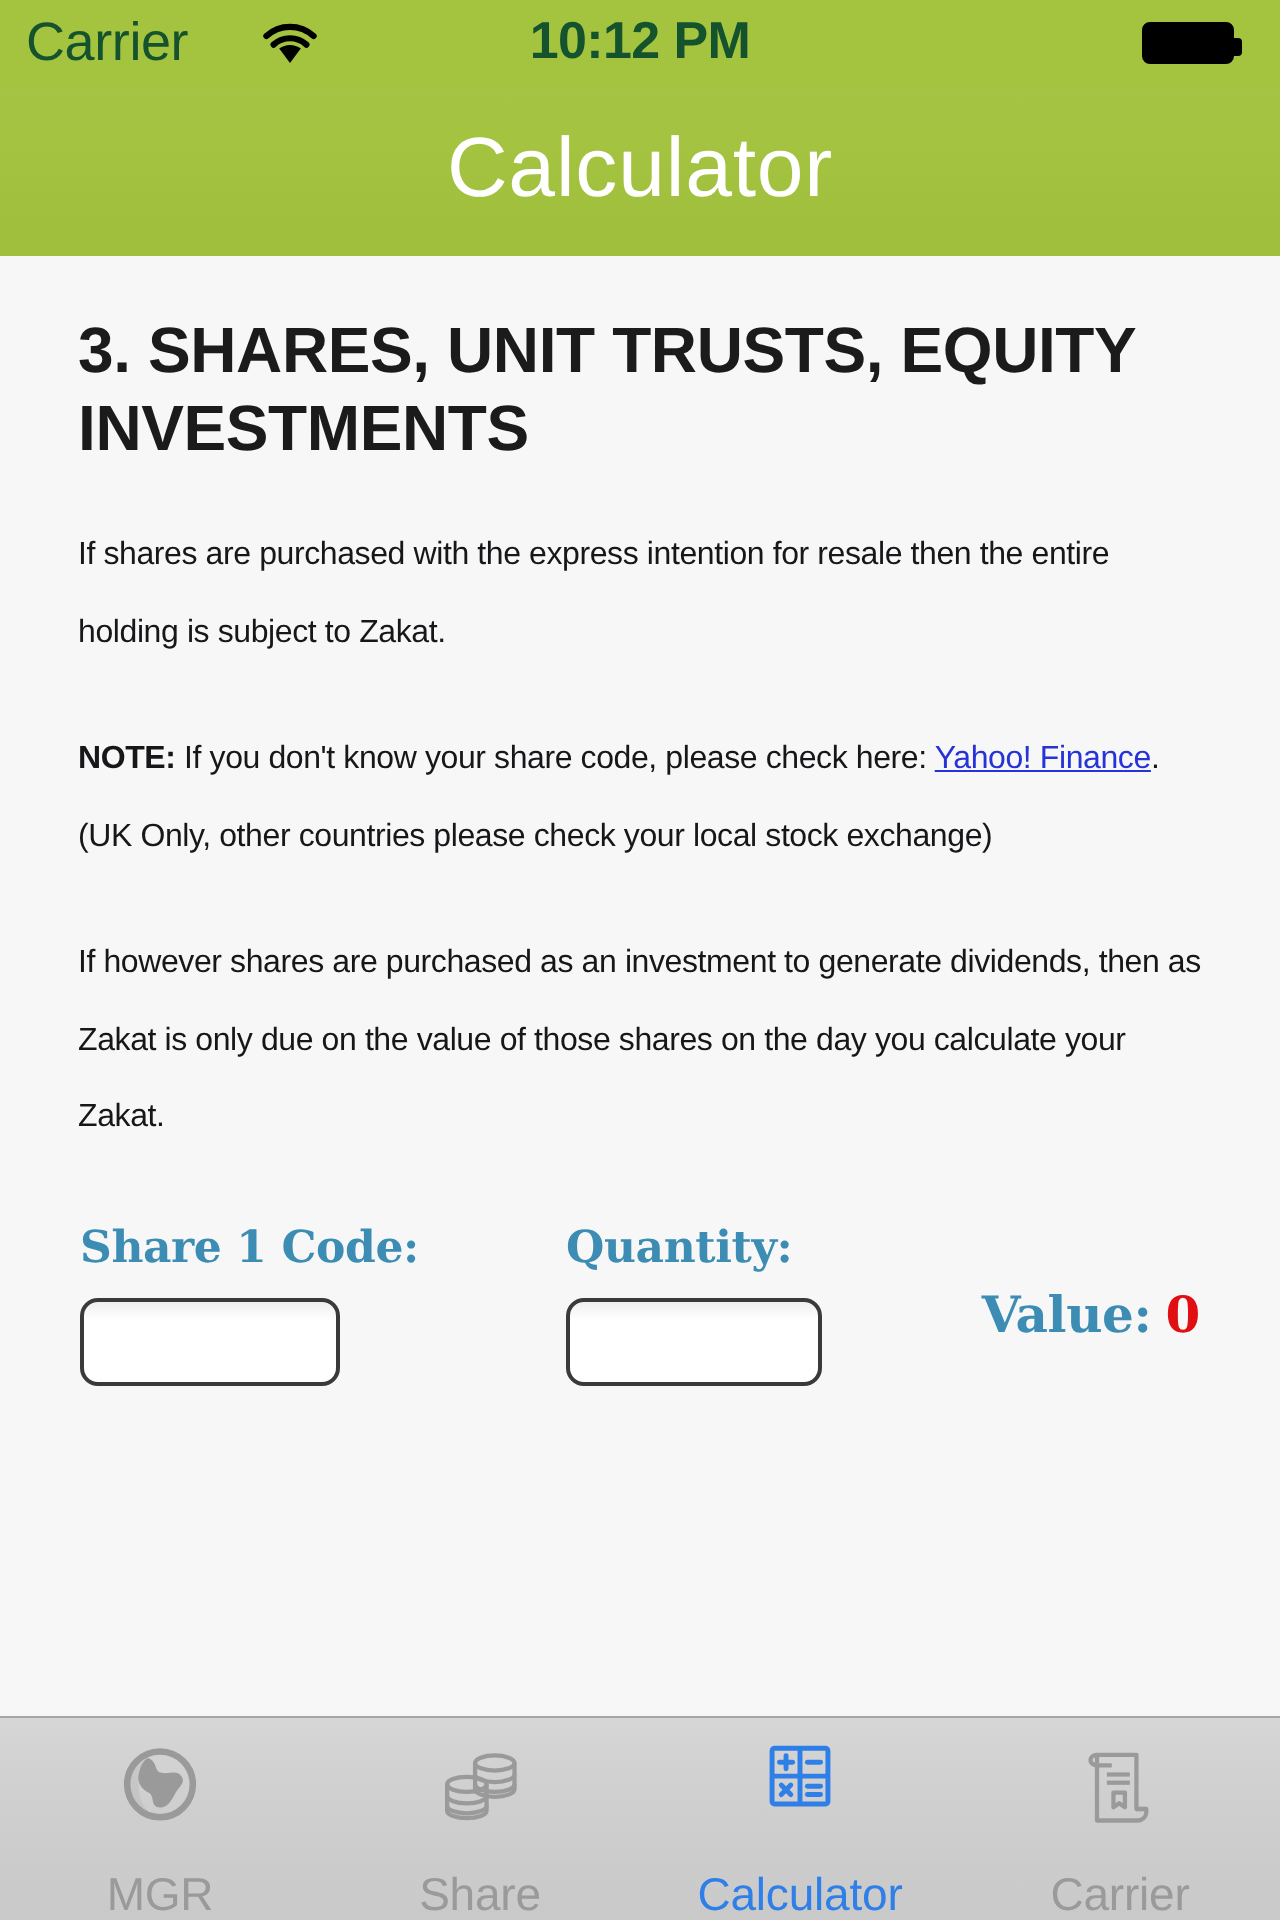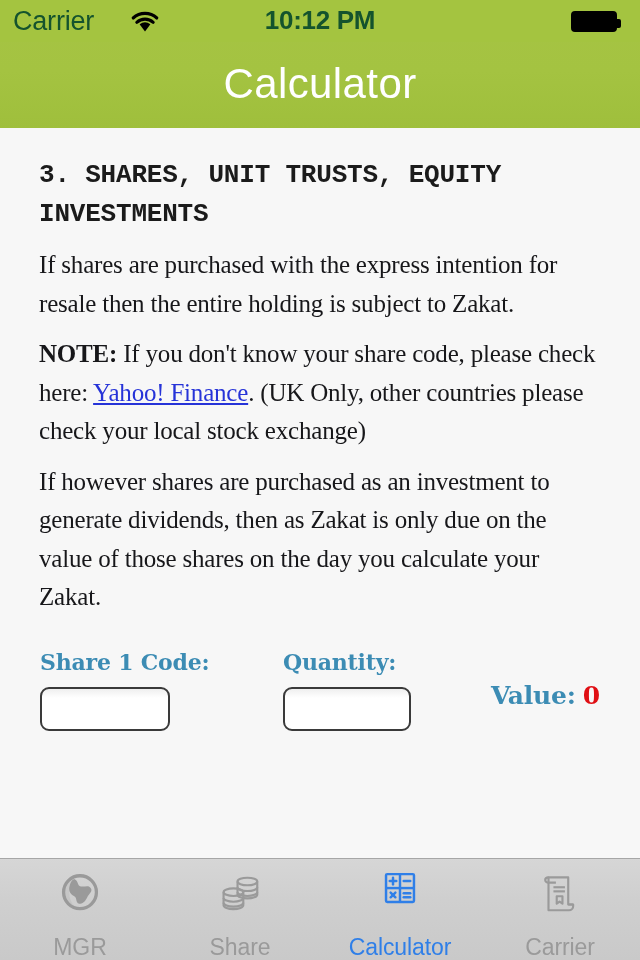--- a/index.html
+++ b/index.html
@@ -49,28 +49,28 @@
   }
 
   
   .content{
     position:absolute; top:128px; left:0; width:640px; height:730px;
     background:#f7f7f7; overflow:hidden;
     padding:0 39px;
   }
   h1.doc-heading{
     margin-top:28px;
-    font-family:Liberation Mono, monospace;
-    font-size:26px; font-weight:bold; color:#1b1b1b;
+    font-family:Liberation Sans, sans-serif;
+    font-size:32px; font-weight:bold; color:#1b1b1b;
     line-height:39px; letter-spacing:-0.2px;
   }
   p.doc-para{
-    margin-top:12px;
-    font-family:Liberation Serif, serif;
-    font-size:25px; color:#17171a; line-height:38.5px;
+    margin-top:25px;
+    font-family:Liberation Sans, sans-serif;
+    font-size:16px; color:#17171a; line-height:38.5px;
     letter-spacing:-0.2px;
   }
   p.doc-para b{ font-weight:bold; }
   a.doc-link{ color:#2633d8; text-decoration:underline; }
 
   
   .form-row{ position:relative; margin-top:30px; height:118px; }
   .fld{ position:absolute; top:0; }
   .fld.f1{ left:1px; }
   .fld.f2{ left:244px; }

